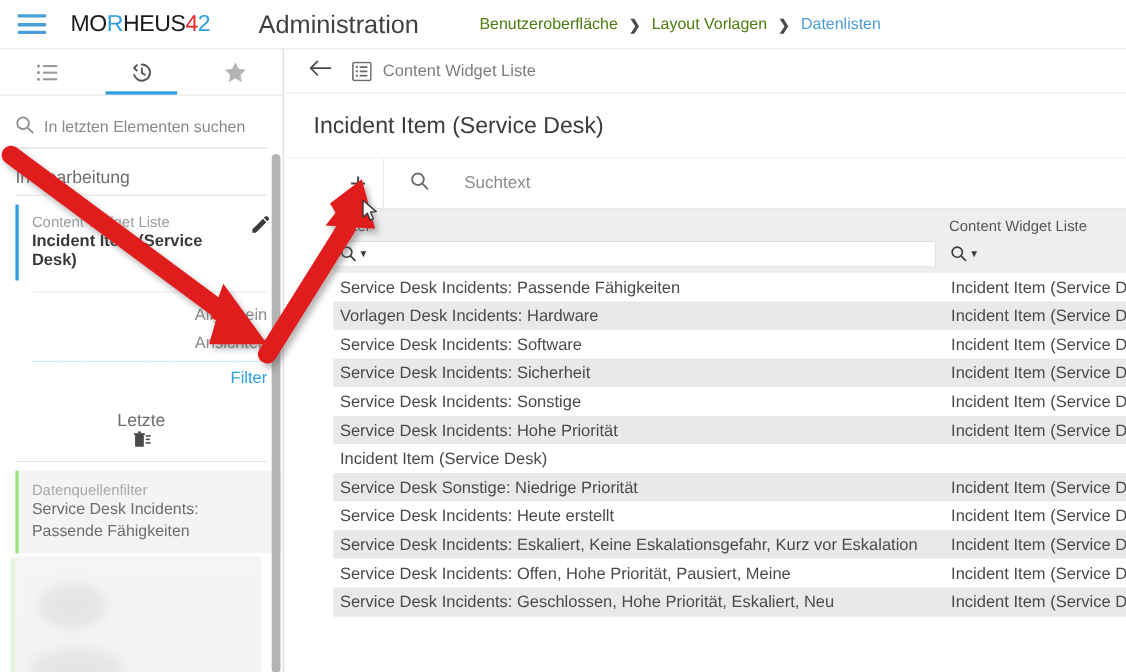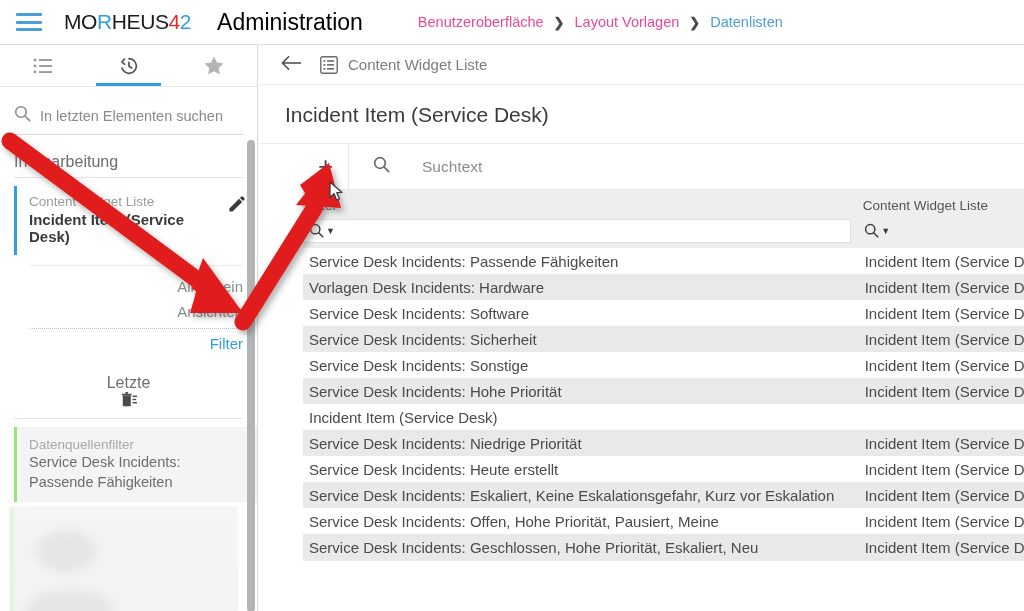--- a/index.html
+++ b/index.html
@@ -18,23 +18,23 @@
     border-bottom: 1px solid #e2e2e2;
     display: flex; align-items: center;
   }
   .hamburger { width: 26px; height: 18px; margin-left: 16px; display: flex;
     flex-direction: column; justify-content: space-between; cursor: pointer; }
   .hamburger span { display: block; height: 3px; width: 26px; background: #4a9fd8; border-radius: 1px; }
   .logo { margin-left: 22px; font-size: 21px; font-weight: normal; letter-spacing: -0.4px; }
   .logo .blk { color: #1a1a1a; }
   .logo .blu { color: #2f9fe0; }
   .logo .red { color: #e8262a; }
-  .app-title { margin-left: 26px; font-size: 23px; color: #000000; font-weight: 400; }
+  .app-title { margin-left: 44px; font-size: 23px; color: #404040; font-weight: 400; }
   .crumbs { margin-left: 55px; display: flex; align-items: center; font-size: 14.5px; }
-  .crumb { color: #ec4899; }
+  .crumb { color: #4d7c0f; }
   .crumb.active { color: #4a9fd8; cursor: pointer; }
   .crumb-sep { margin: 0 10px; color: #4a4a4a; font-size: 13px; font-weight: bold; }
 
   
   .sidebar {
     position: absolute; left: 0; top: 45px; width: 258px; height: 566px;
     background: #ffffff; border-right: 1px solid #d8d8d8;
     overflow: hidden;
   }
   .sb-tabs { display: flex; height: 42px; border-bottom: 1px solid #e6e6e6; }
@@ -342,21 +342,21 @@
             <div class="td c2">Incident Item (Service Desk)</div>
           </div>
           <div class="trow even">
             <div class="td c1">Service Desk Incidents: Hohe Priorität</div>
             <div class="td c2">Incident Item (Service Desk)</div>
           </div>
           <div class="trow odd">
             <div class="td c2">Incident Item (Service Desk)</div>
           </div>
           <div class="trow even">
-            <div class="td c1">Service Desk Incidents: Niedrige Priorität</div>
+            <div class="td c1">Service Desk Sonstige: Niedrige Priorität</div>
             <div class="td c2">Incident Item (Service Desk)</div>
           </div>
           <div class="trow odd">
             <div class="td c1">Service Desk Incidents: Heute erstellt</div>
             <div class="td c2">Incident Item (Service Desk)</div>
           </div>
           <div class="trow even">
             <div class="td c1">Service Desk Incidents: Eskaliert, Keine Eskalationsgefahr, Kurz vor Eskalation</div>
             <div class="td c2">Incident Item (Service Desk)</div>
           </div>

